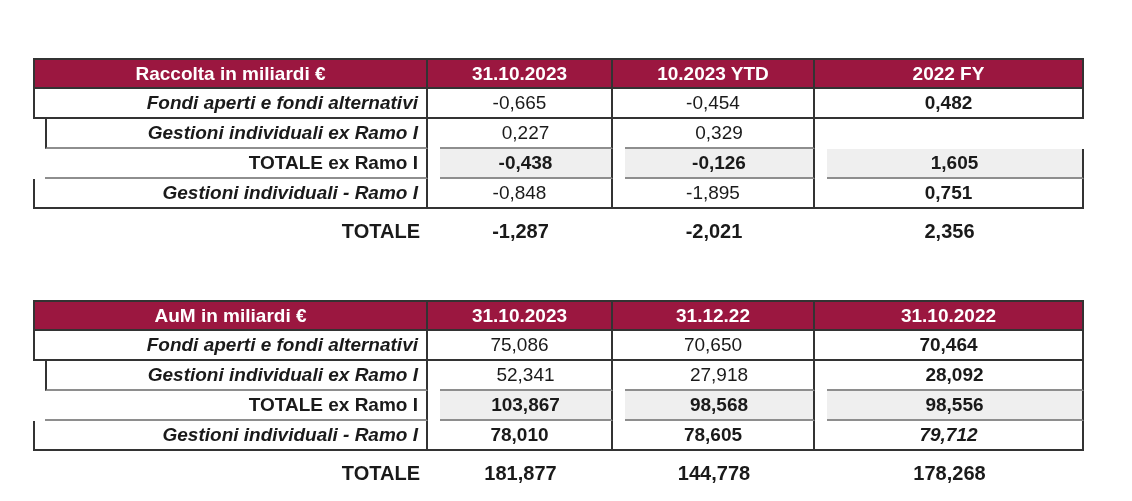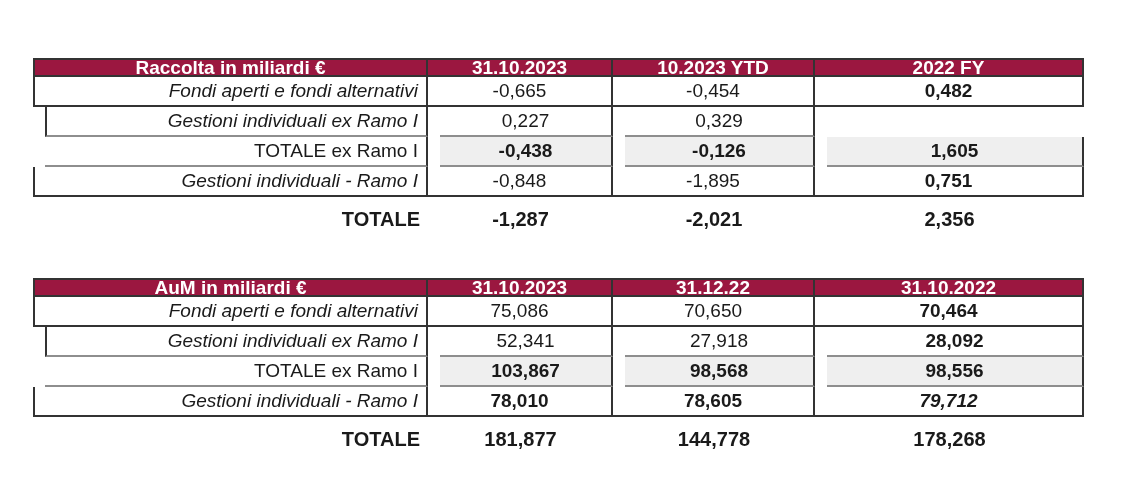--- a/index.html
+++ b/index.html
@@ -14,21 +14,21 @@
   html, body { background: #FFFFFF; }
   body {
     width: 1132px; height: 501px;
     position: relative;
     font-family: "Liberation Sans", "DejaVu Sans", sans-serif;
     color: var(--text);
     overflow: hidden;
   }
   .tbl-block { position: absolute; left: 33px; width: 1051px; }
   .tbl-block.first  { top: 58px; }
-  .tbl-block.second { top: 278px; }
+  .tbl-block.second { top: 300px; }
 
   .grid-row {
     display: grid;
     grid-template-columns: 395px 185px 202px 269px;
   }
   .cell {
     display: flex; align-items: center; justify-content: center;
     border-right: 2px solid var(--border-dark);
     border-bottom: 2px solid var(--border-dark);
     background: #FFFFFF;
@@ -36,26 +36,26 @@
     height: 30px;
     overflow: hidden;
     white-space: nowrap;
   }
   .cell.first-col { border-left: 2px solid var(--border-dark); }
   .head .cell {
     border-top: 2px solid var(--border-dark);
     background: var(--header-bg);
     color: var(--header-text);
     font-weight: bold;
-    height: 19px;
+    height: 31px;
   }
   .cell.lbl {
     justify-content: flex-end;
     padding-right: 8px;
-    font-weight: normal;
+    font-weight: bold;
   }
   .cell.lbl.it { font-style: italic; }
   .cell.b  { font-weight: bold; }
   .cell.it { font-style: italic; }
   .cell.noleft { border-left: none; }
   .row-grayline .cell { border-bottom-color: var(--border-gray); margin-left: 12px; }
   .shaded .cell.val { background: var(--shaded-row-bg); }
 
   .totals {
     display: grid;

